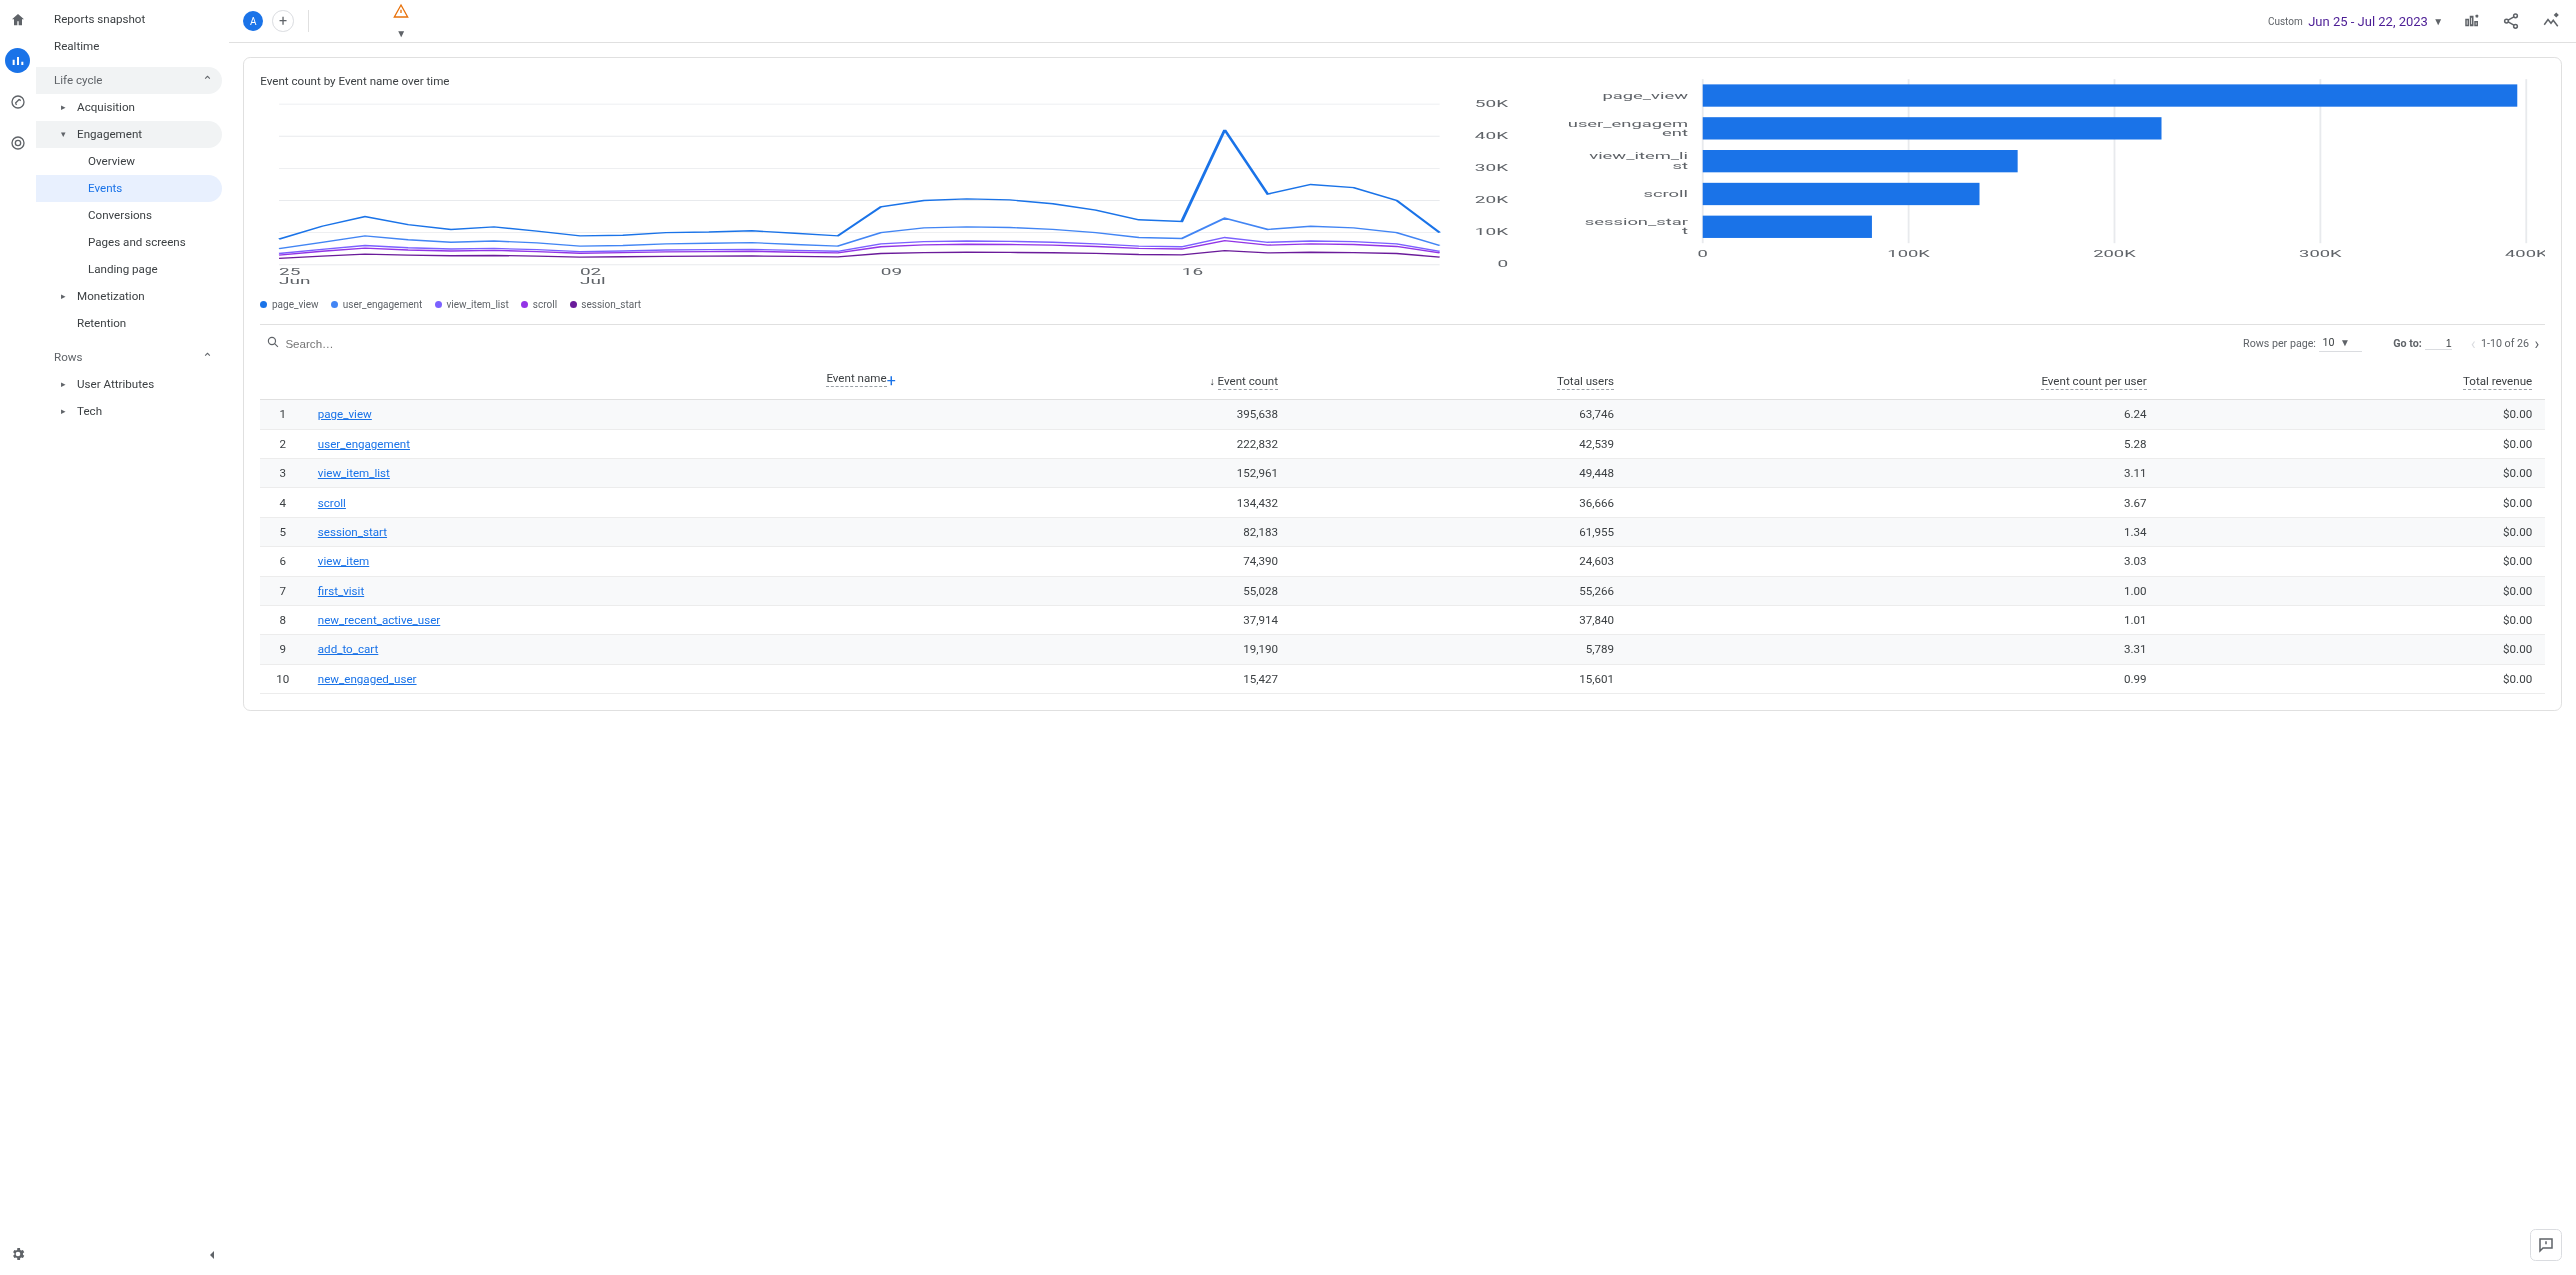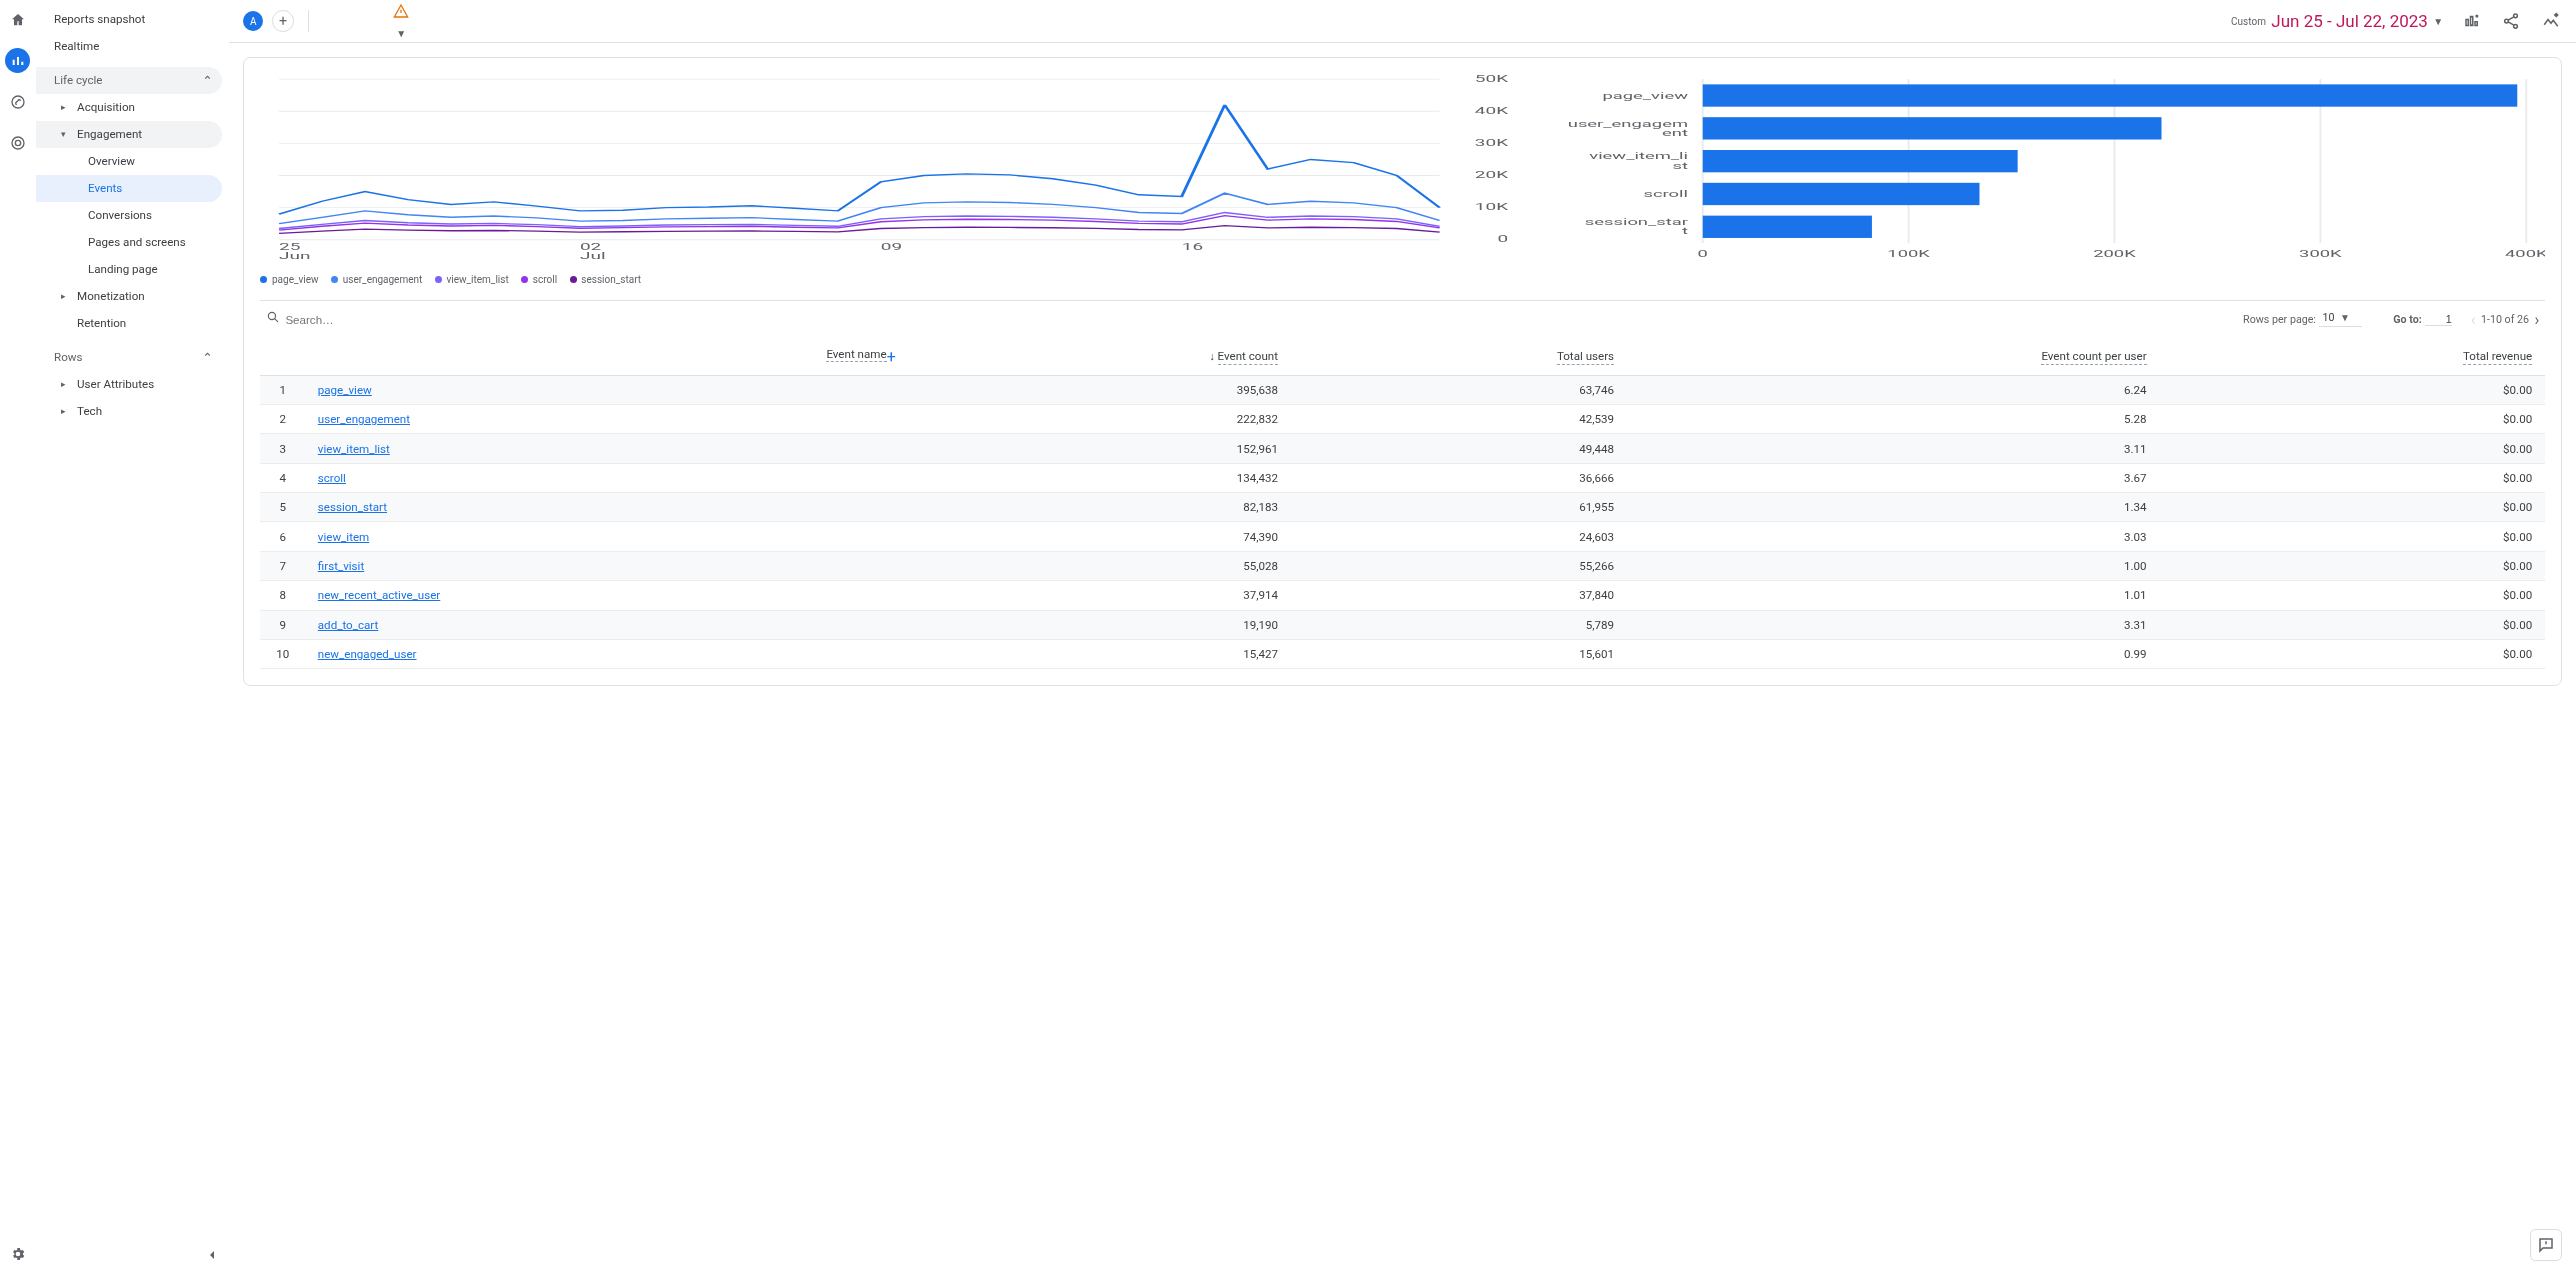--- a/index.html
+++ b/index.html
@@ -23,21 +23,21 @@
 .topbar { display: flex; align-items: center; height: 43px; padding: 0 14.3px; border-bottom: 0.9px solid #e0e0e0; gap: 9px; }
 .chip { width: 20px; height: 20px; border-radius: 50%; background: #1a73e8; color: #fff; font-size: 10px; display: flex; align-items: center; justify-content: center; }
 .chip-add { width: 21.5px; height: 21.5px; border-radius: 50%; border: 0.9px solid #dadce0; display: flex; align-items: center; justify-content: center; font-size: 14.3px; color: #5f6368; cursor: pointer; }
 .vdiv { width: 0.9px; height: 21.5px; background: #e0e0e0; margin: 0 5.4px; }
 .title { font-size: 18px; color: #3c4043; display: flex; align-items: center; gap: 9px; flex-direction: column; }
 .warn-icon { color: #e8710a; display: inline-flex; }
 .drop { color: #5f6368; font-size: 10px;}
 .top-spacer { flex: 1; }
 .date-wrap { display: flex; align-items: center; gap: 5.4px; }
 .date-label { font-size: 10px; color: #5f6368; }
-.date-range { font-size: 17px; color: #be185d; }
+.date-range { font-size: 13px; color: #4c1d95; }
 .top-icon { width: 21.5px; height: 21.5px; display: flex; align-items: center; justify-content: center; color: #5f6368; cursor: pointer; margin-left: 9px; }
 .content { flex: 1; overflow: auto; padding: 14.3px; background: #fff; }
 .card { border: 0.9px solid #e0e0e0; border-radius: 7.2px; padding: 16px; }
 .charts-row { display: flex; gap: 36px; }
 .chart-left { flex: 1.05; }
 .chart-right { flex: 0.83; }
 .chart-title { font-size: 11.6px; color: #3c4043; margin-bottom: 10.7px; }
 .line-chart { width: 100%; height: 188px; }
 .bar-chart { width: 100%; height: 188px; }
 .legend { display: flex; gap: 12.5px; margin-top: 9px; flex-wrap: wrap;}
@@ -208,20 +208,21 @@
             <path d="M3 17l5-7 4 5 3-4 6 8"></path>
             <path d="M17 4l2-2 2 2-2 2z" fill="currentColor"></path>
           </svg>
         </div>
     </div>
 
     <div class="content">
       <div class="card">
         <div class="charts-row">
           <div class="chart-left">
+            <div class="chart-title">Event count by Event name over time</div>
             <svg class="line-chart" id="line-chart" viewBox="0 0 660 220" preserveAspectRatio="none" style="font-size:13px">
                 <line class="gridline" x1="10" y1="194" x2="620" y2="194"></line>
                 <text class="axis-text" x="656" y="197" text-anchor="end">0</text>
                 <line class="gridline" x1="10" y1="156.4" x2="620" y2="156.4"></line>
                 <text class="axis-text" x="656" y="159.4" text-anchor="end">10K</text>
                 <line class="gridline" x1="10" y1="118.8" x2="620" y2="118.8"></line>
                 <text class="axis-text" x="656" y="121.8" text-anchor="end">20K</text>
                 <line class="gridline" x1="10" y1="81.2" x2="620" y2="81.2"></line>
                 <text class="axis-text" x="656" y="84.2" text-anchor="end">30K</text>
                 <line class="gridline" x1="10" y1="43.599999999999994" x2="620" y2="43.599999999999994"></line>

